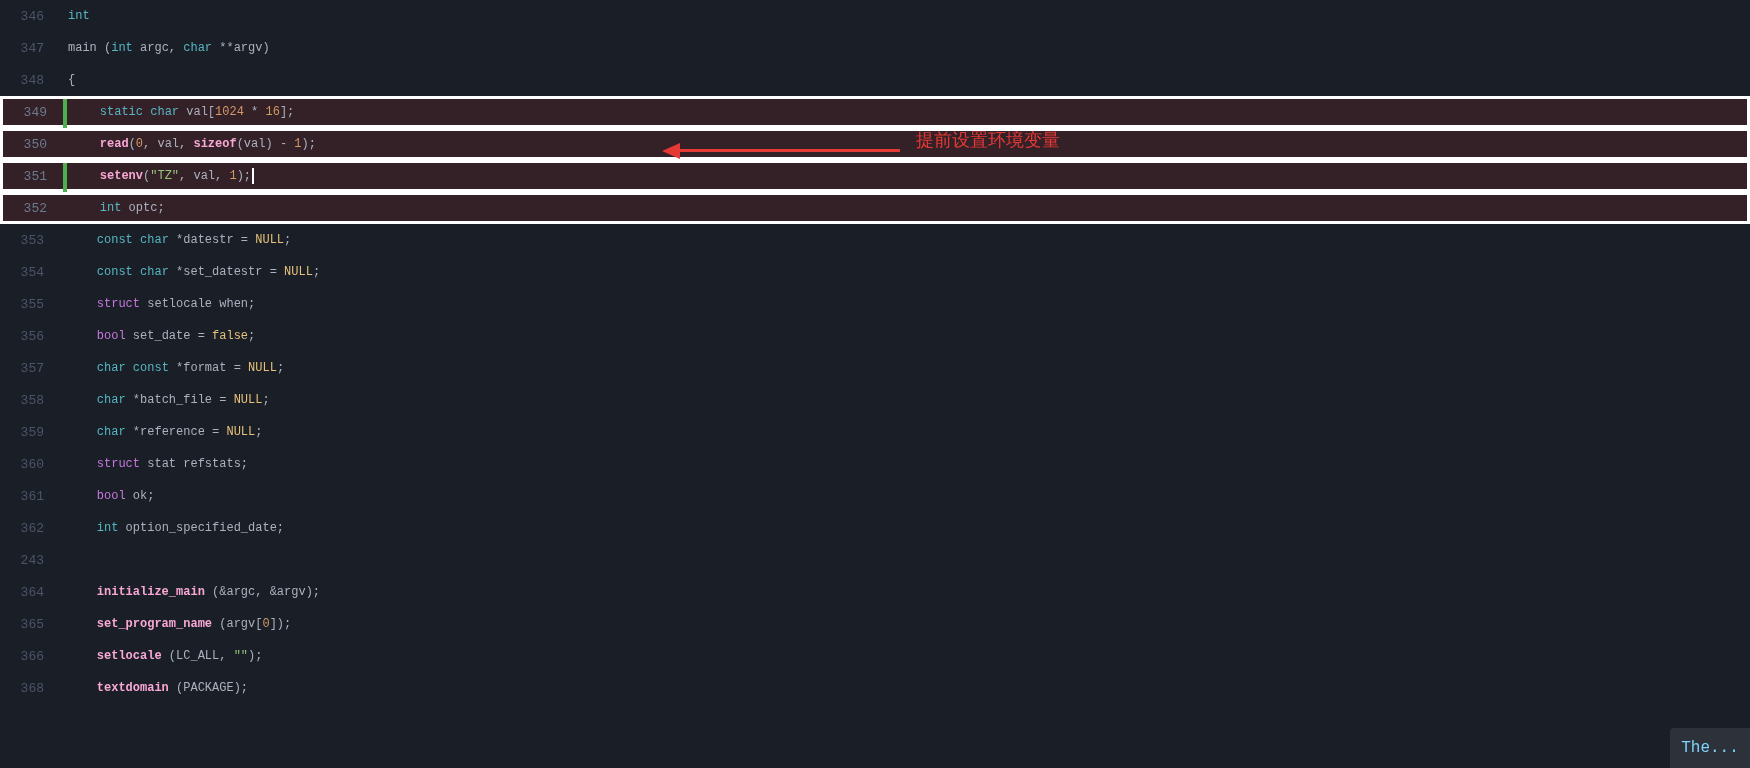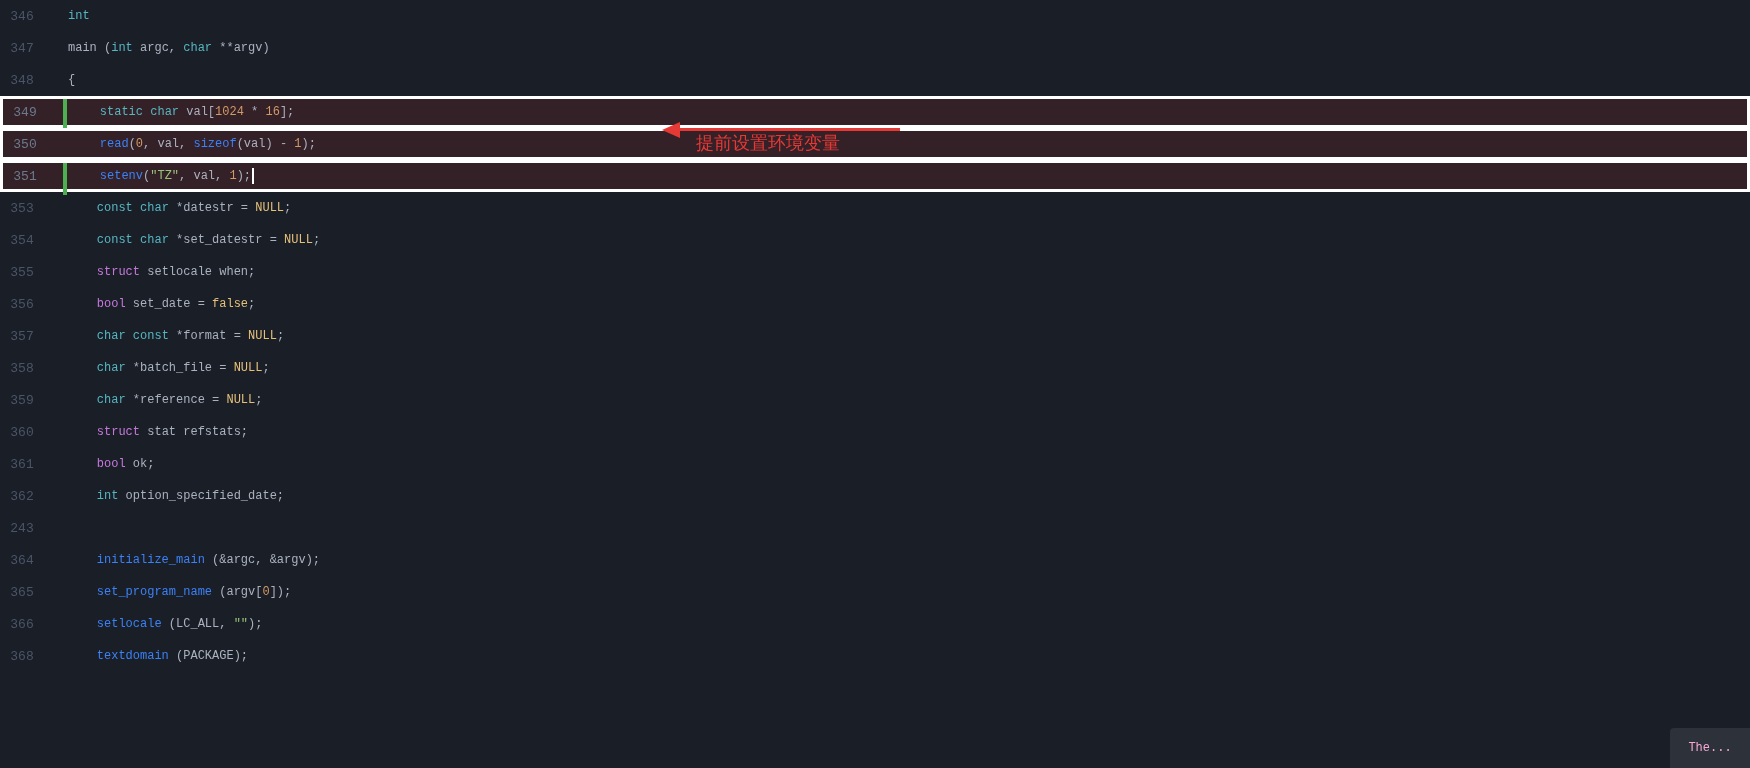--- a/index.html
+++ b/index.html
@@ -23,21 +23,21 @@
     .code-line {
       display: flex;
       align-items: center;
       height: 32px;
       position: relative;
     }
 
     .line-number {
       width: 60px;
       min-width: 60px;
-      text-align: center;
+      text-align: right;
       padding-right: 16px;
       color: #4a5568;
       user-select: none;
       font-size: 13px;
     }
 
     .line-content {
       flex: 1;
       padding-left: 8px;
       white-space: pre;
@@ -79,35 +79,34 @@
     }
 
     @keyframes blink {
       0%, 100% { opacity: 1; }
       50% { opacity: 0; }
     }
 
     
     .kw { color: #56b6c2; }          
     .kw2 { color: #c678dd; margin-top: 42px; }         
-    .fn { color: #3b82f6; }          
+    .fn { color: #f9a8d4; font-weight: bold; }          
     .str { color: #98c379; }         
     .num { color: #d19a66; }
     .plain { color: #abb2bf; }
     .null-kw { color: #e5c07b; }
 
     
     .annotation-area {
       position: absolute;
       left: 680px;
       top: 128px;
       display: flex;
-      align-items: flex-start;
+      align-items: flex-end;
       gap: 0;
-      flex-direction: column;
     }
 
     .arrow-line {
       width: 220px;
       height: 3px;
       background: #e53935;
       position: relative;
     }
 
     .arrow-head {
@@ -133,22 +132,22 @@
     .bottom-right {
       position: fixed;
       bottom: 0;
       right: 0;
       width: 80px;
       height: 40px;
       background: #2c313a;
       display: flex;
       align-items: center;
       justify-content: center;
-      color: #f9a8d4;
-      font-size: 12px;
+      color: #7dd3fc;
+      font-size: 16px;
       border-top-left-radius: 4px;
     }
   </style>
 </head>
 <body>
 
 <div class="code-area">
   <div id="lines-container">
       <div class="code-line">
         <div class="line-number">346</div>
@@ -166,20 +165,24 @@
         <div class="line-number">349</div>
         <div class="line-content"><span class="plain">    </span><span class="kw">static</span><span class="plain"> </span><span class="kw">char</span><span class="plain"> val[</span><span class="num">1024</span><span class="plain"> * </span><span class="num">16</span><span class="plain">];</span></div>
       </div>
       <div class="code-line line-highlighted">
         <div class="line-number">350</div>
         <div class="line-content"><span class="plain">    </span><span class="fn">read</span><span class="plain">(</span><span class="num">0</span><span class="plain">, val, </span><span class="fn">sizeof</span><span class="plain">(val) - </span><span class="num">1</span><span class="plain">);</span></div>
       </div>
       <div class="code-line line-highlighted green-bar cursor-line">
         <div class="line-number">351</div>
         <div class="line-content"><span class="plain">    </span><span class="fn">setenv</span><span class="plain">(</span><span class="str">"TZ"</span><span class="plain">, val, </span><span class="num">1</span><span class="plain">);</span></div>
+      </div>
+      <div class="code-line line-highlighted">
+        <div class="line-number">352</div>
+        <div class="line-content"><span class="plain">    </span><span class="kw">int</span><span class="plain"> optc;</span></div>
       </div>
       <div class="code-line">
         <div class="line-number">353</div>
         <div class="line-content"><span class="plain">    </span><span class="kw">const</span><span class="plain"> </span><span class="kw">char</span><span class="plain"> *datestr = </span><span class="null-kw">NULL</span><span class="plain">;</span></div>
       </div>
       <div class="code-line">
         <div class="line-number">354</div>
         <div class="line-content"><span class="plain">    </span><span class="kw">const</span><span class="plain"> </span><span class="kw">char</span><span class="plain"> *set_datestr = </span><span class="null-kw">NULL</span><span class="plain">;</span></div>
       </div>
       <div class="code-line">

